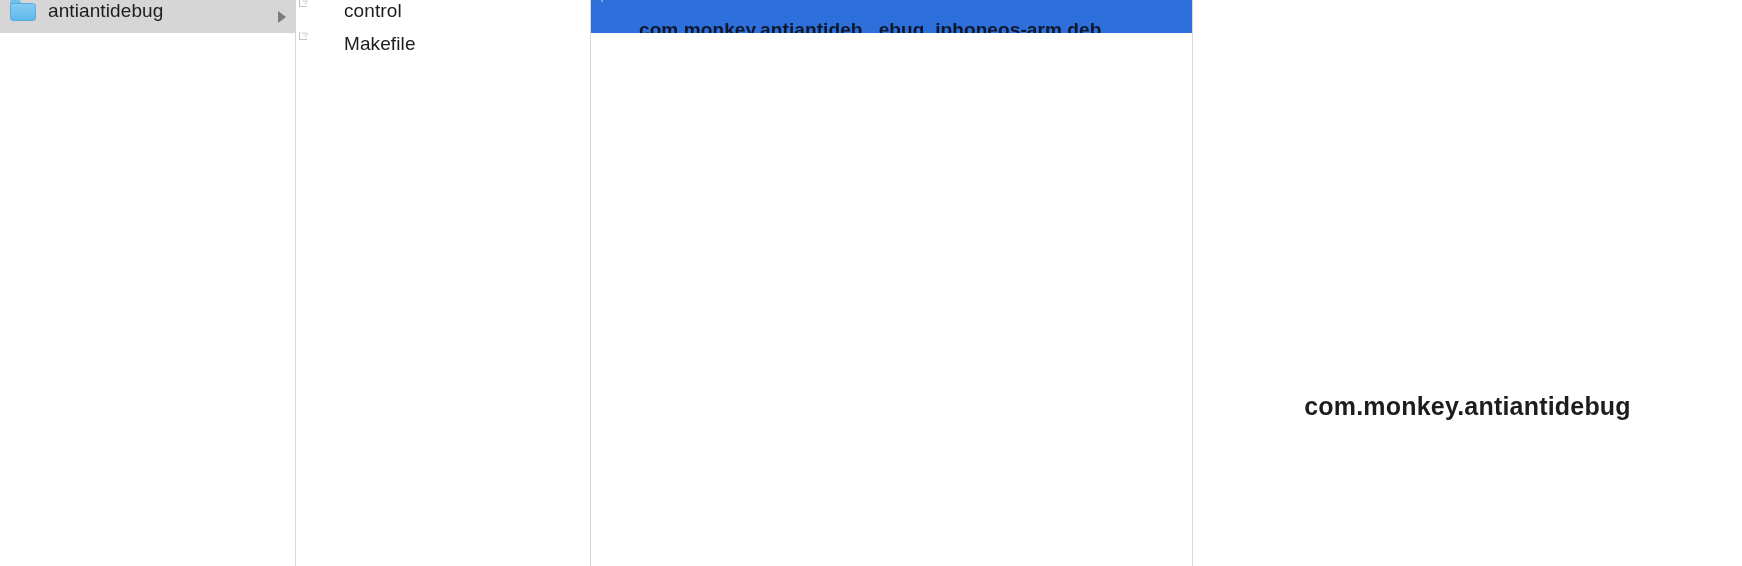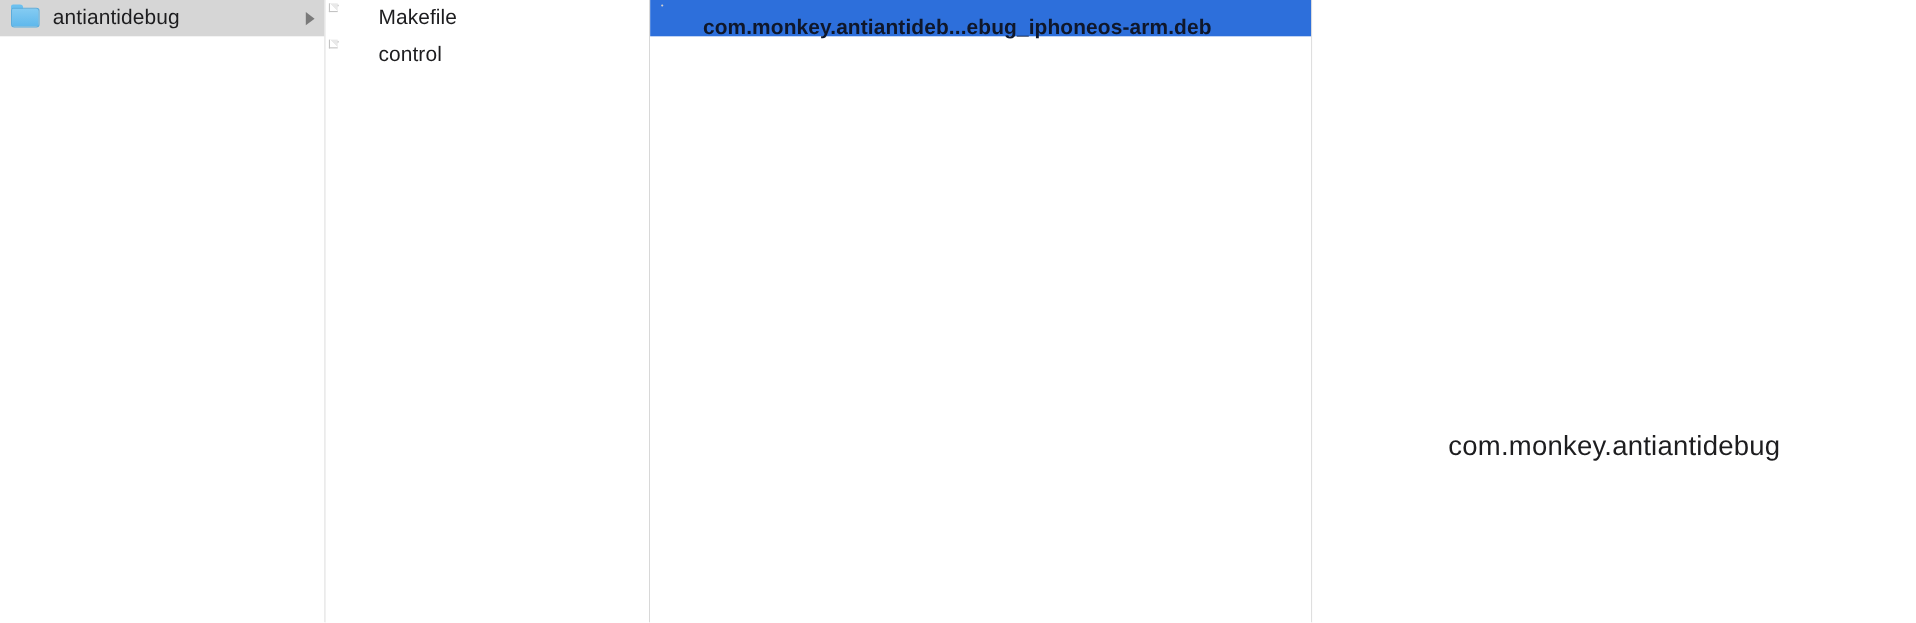--- a/index.html
+++ b/index.html
@@ -24,21 +24,20 @@
     border-right: 1px solid #d8d8d8;
     overflow: hidden;
     flex-shrink: 0;
   }
   .col-1 { width: 296px; }
   .col-2 { width: 295px; }
   .col-3 { width: 602px; }
 
   .row {
     display: flex;
-    align-items: center;
     height: 33px;
     padding: 0 8px 0 10px;
     position: relative;
     white-space: nowrap;
   }
   .row .label {
     font-size: 19px;
     color: #1d1d1f;
     letter-spacing: 0.1px;
     overflow: hidden;
@@ -168,21 +167,21 @@
     align-items: center;
     overflow: hidden;
   }
 
   .pv-name {
     position: absolute;
     left: 0; right: 0;
     top: 392px;
     text-align: center;
     font-size: 25px;
-    font-weight: normal;
+    font-weight: bold;
     color: #1d1d1f;
     white-space: nowrap;
     letter-spacing: .2px;
   }
 
   .pv-divider {
     position: absolute;
     left: 1192px; right: 0;
     top: 419px;
     height: 1px;
@@ -216,28 +215,28 @@
     </div>
   </div>
 
   <div class="column col-2">
 
 
     <div class="row">
       <span class="icon">
         <span class="doc-ic"><span class="page"></span><span class="fold"></span></span>
       </span>
+      <span class="label">control</span>
+    </div>
+
+    <div class="row">
+      <span class="icon">
+        <span class="doc-ic"><span class="page"></span><span class="fold"></span></span>
+      </span>
       <span class="label">Makefile</span>
-    </div>
-
-    <div class="row">
-      <span class="icon">
-        <span class="doc-ic"><span class="page"></span><span class="fold"></span></span>
-      </span>
-      <span class="label">control</span>
     </div>
 
 
 
   </div>
 
   <div class="column col-3">
     <div class="row sel-blue">
       <span class="icon">
         <span class="zip-sm">

